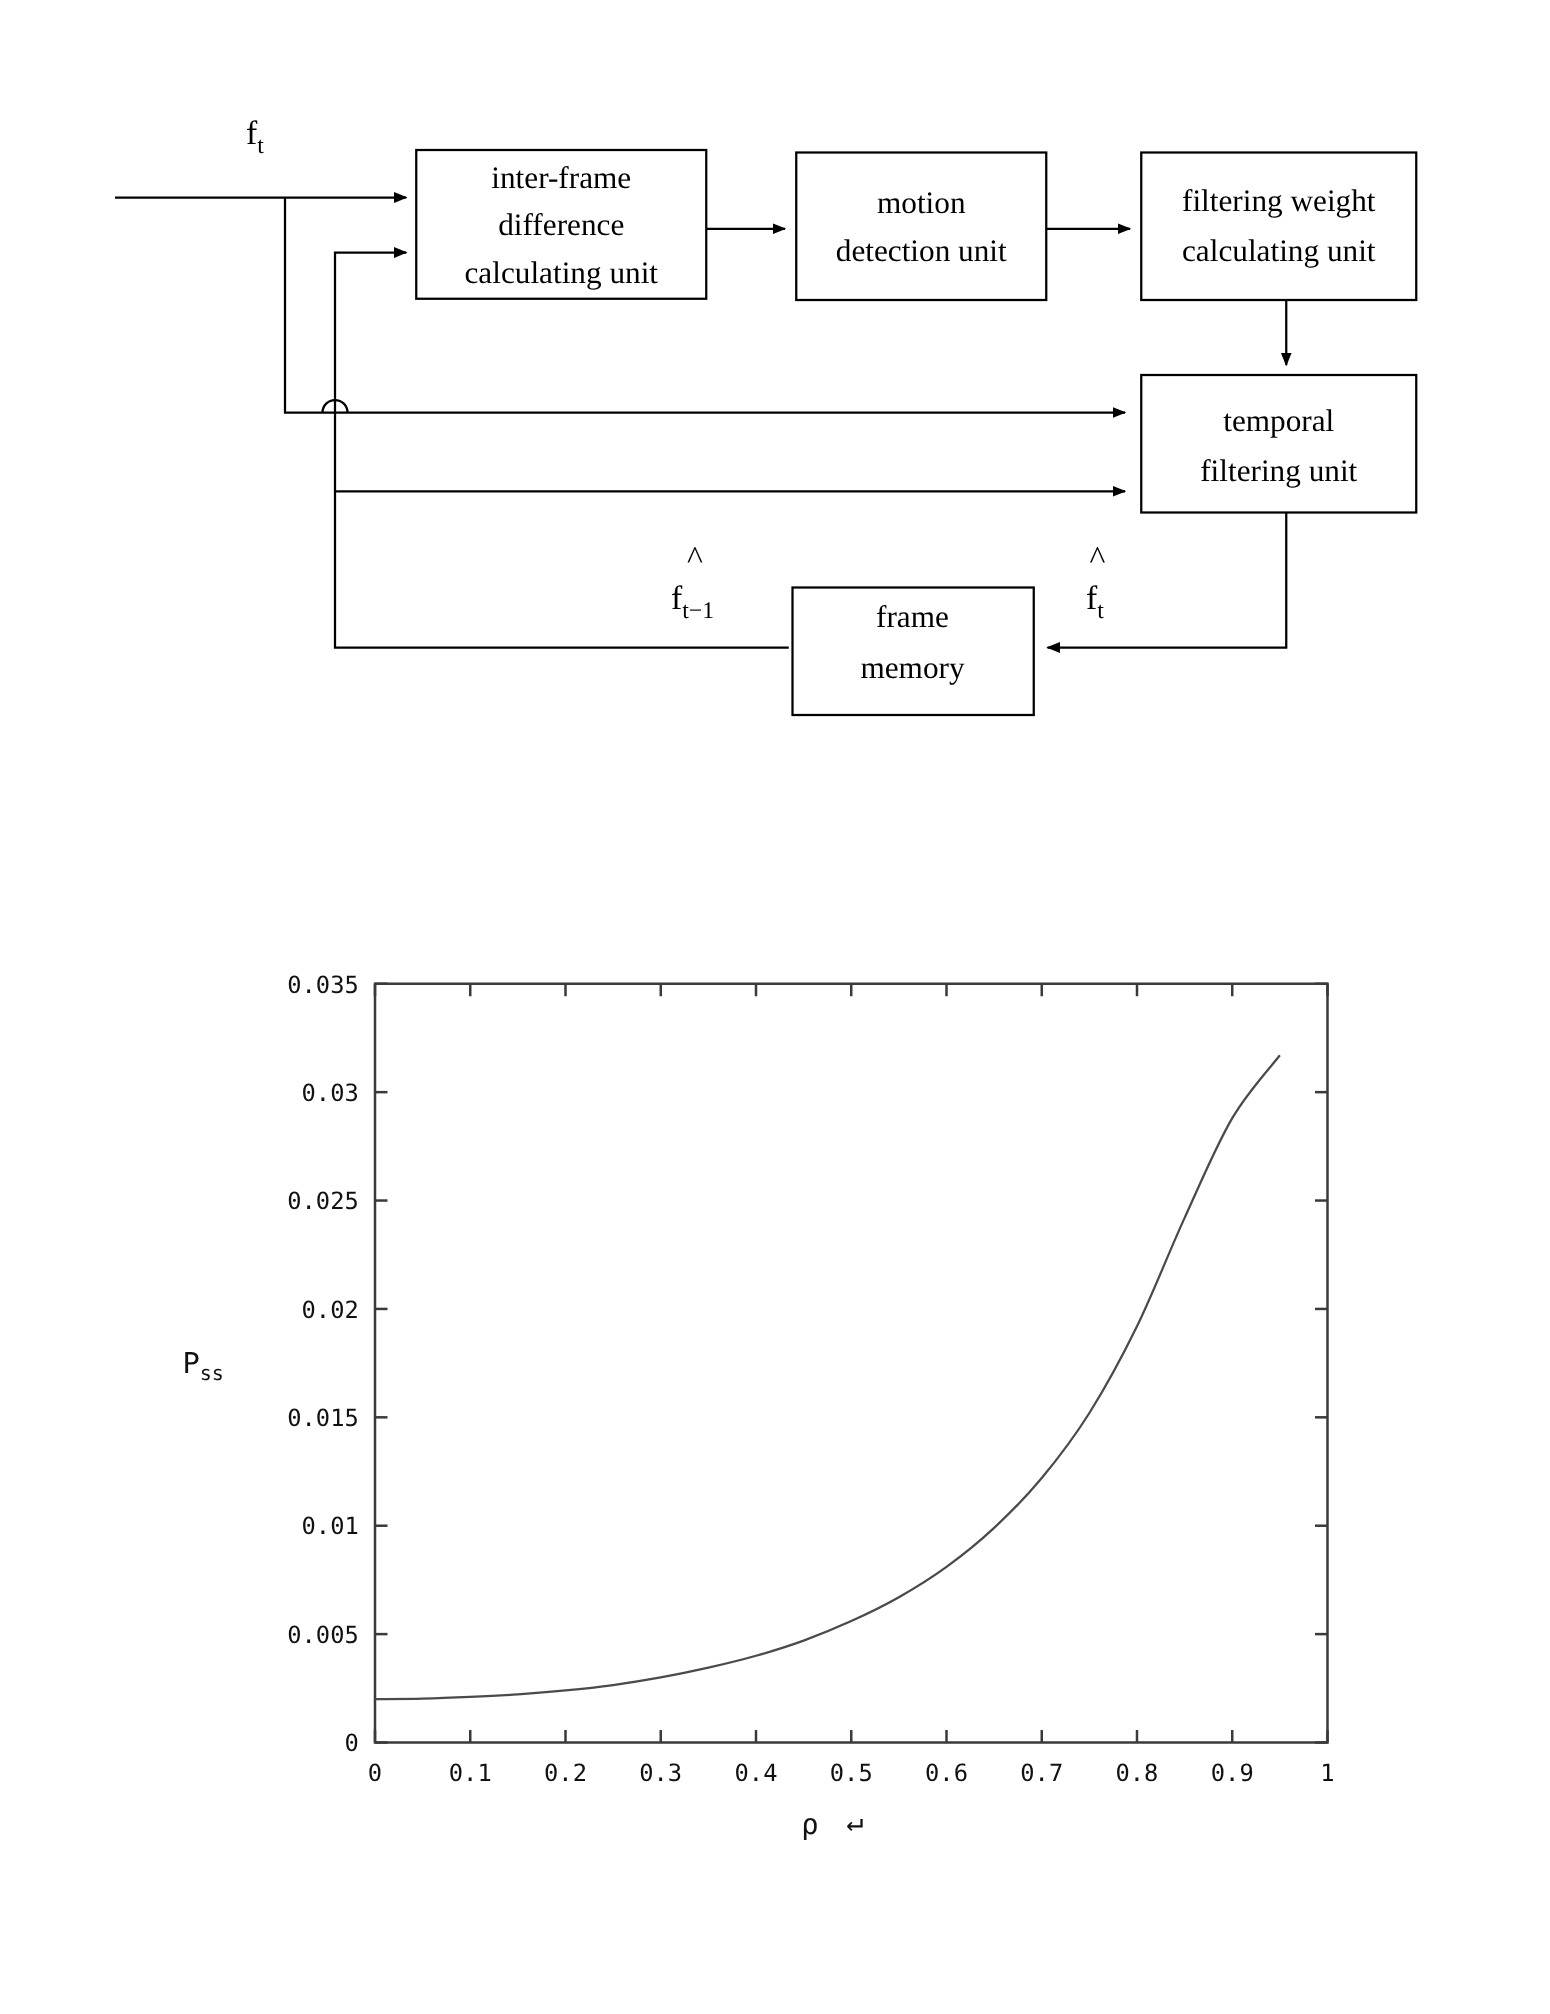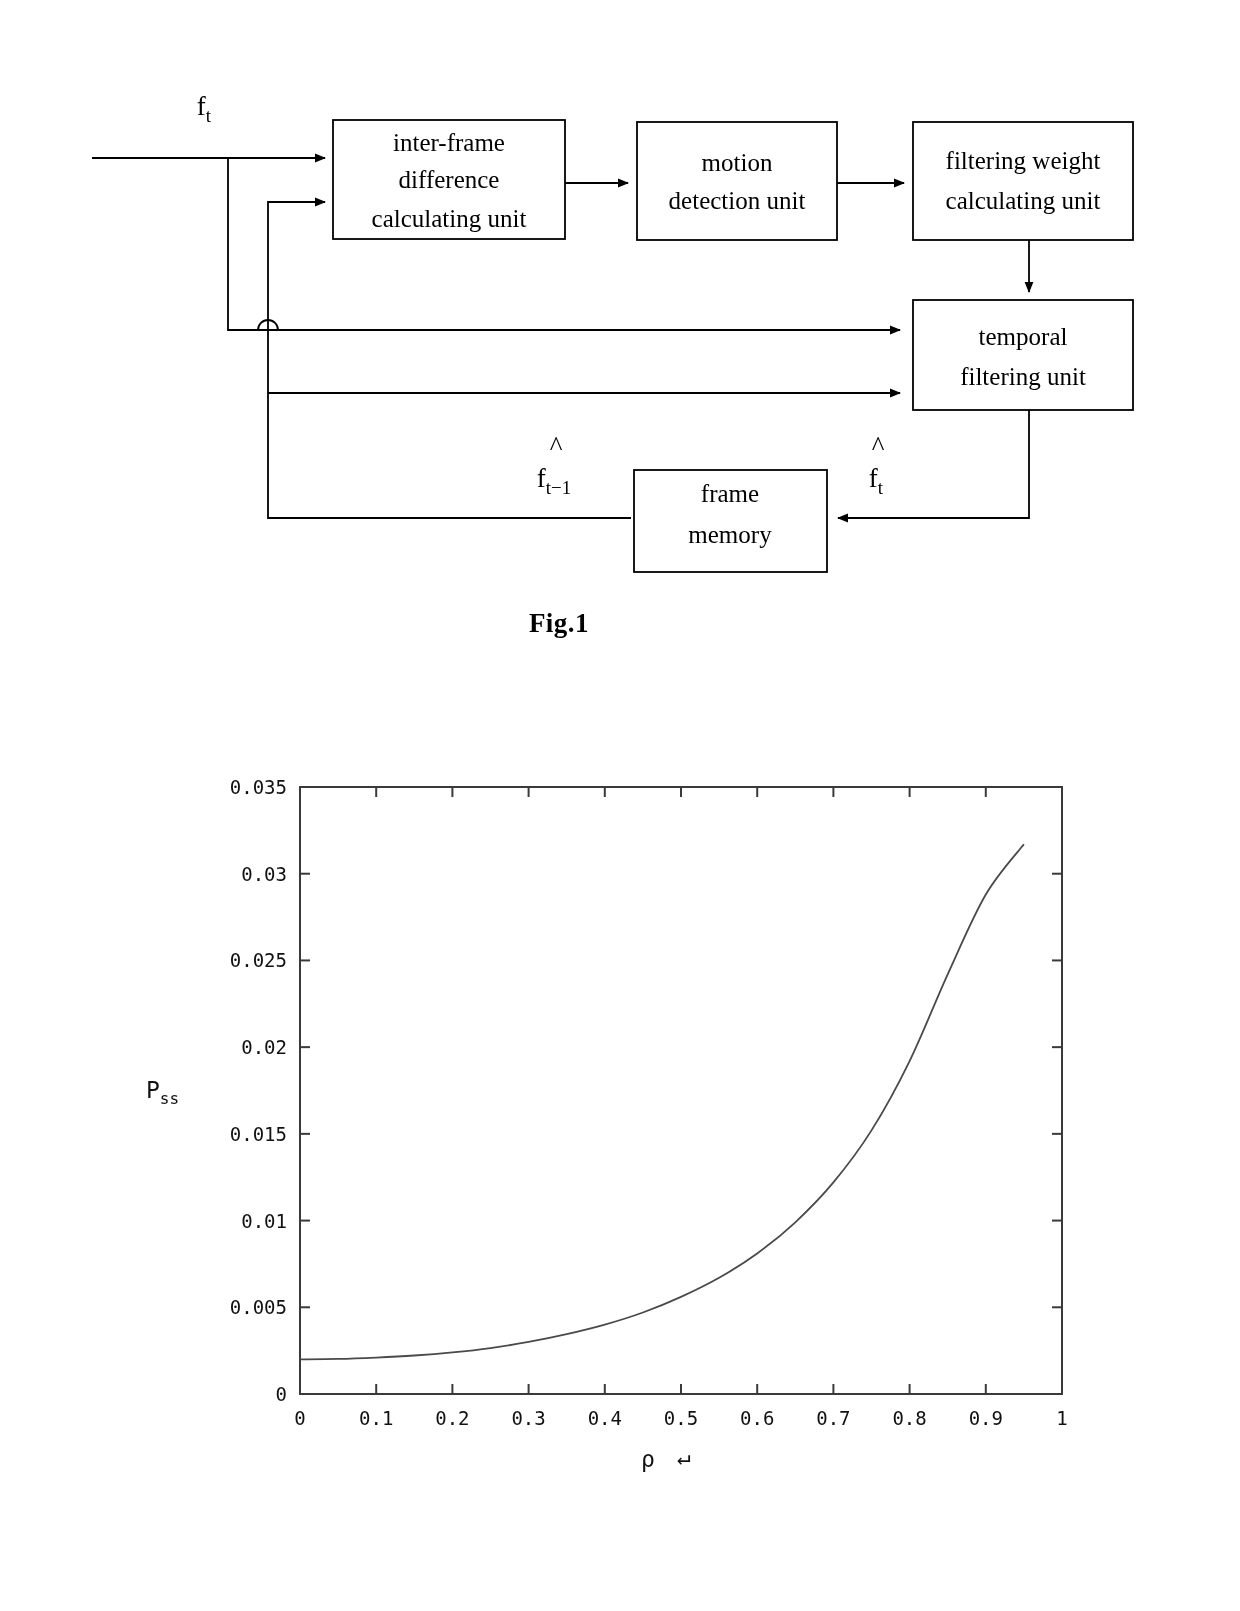--- a/index.html
+++ b/index.html
@@ -196,21 +196,20 @@
       </g>
 
       <g>
         <text x="878" y="455" class="sig-text" text-anchor="middle">^</text>
         <text x="876" y="487" class="sig-text" text-anchor="middle">
           <tspan>f</tspan><tspan class="sig-sub" dy="7">t</tspan>
         </text>
       </g>
     </svg>
 
-    <div class="fig-caption" id="fig1-caption">Fig.1</div>
   </div>
 
   <div id="fig2">
     <svg id="chart-svg" width="1240" height="840" viewBox="0 0 1240 840" xmlns="http://www.w3.org/2000/svg">
 
       <rect id="plot-frame" class="frame-line" x="300" y="87" width="762" height="607"></rect>
       <g id="ticks-group">
           <line x1="300" y1="694" x2="300" y2="684" class="tick-mark"></line>
           <line x1="300" y1="87" x2="300" y2="97" class="tick-mark"></line>
           <line x1="376.2" y1="694" x2="376.2" y2="684" class="tick-mark"></line>

